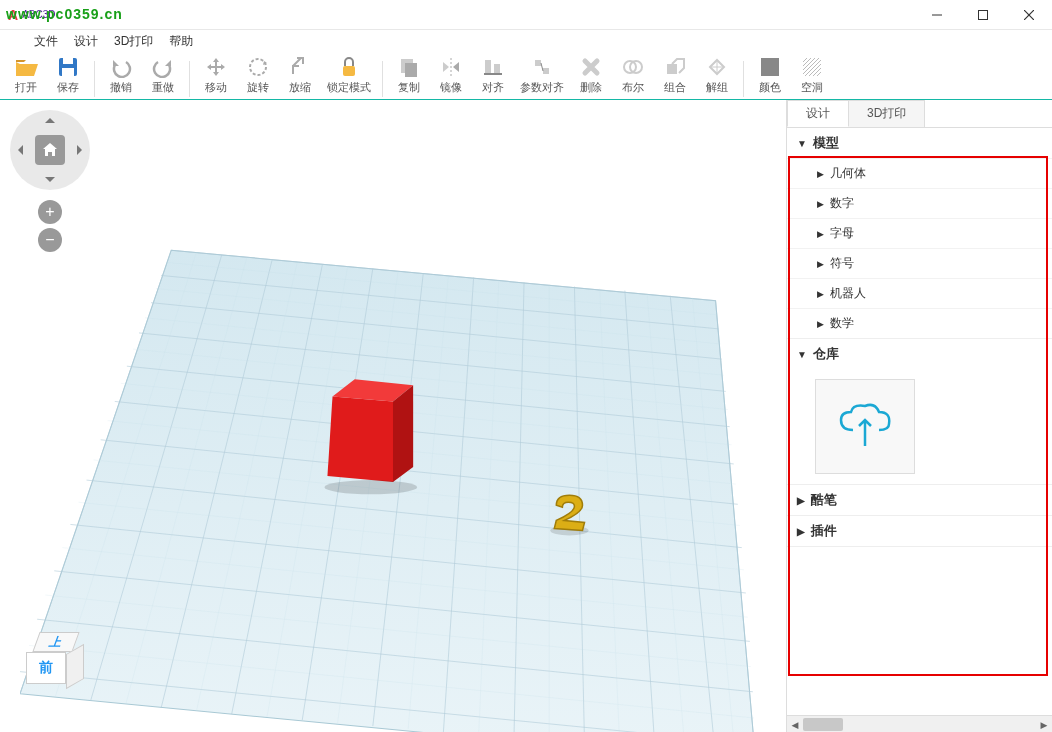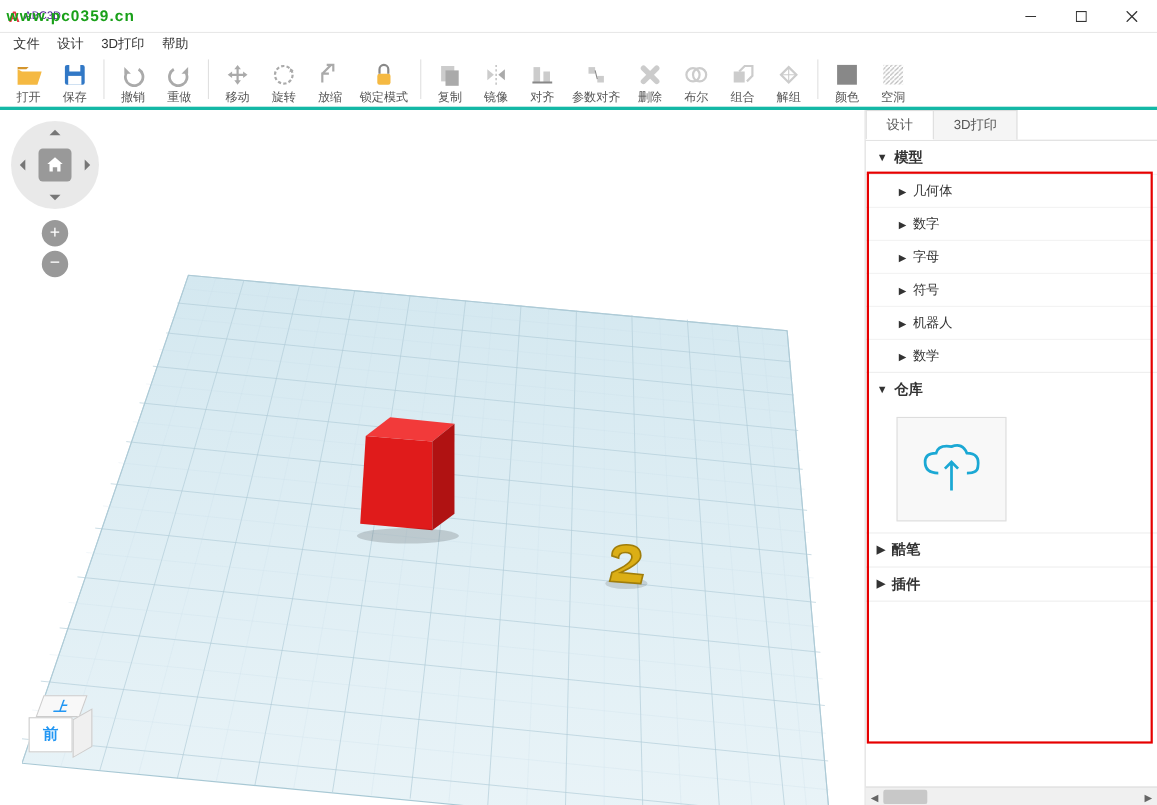--- a/index.html
+++ b/index.html
@@ -4,24 +4,24 @@
 <style>
 * { margin: 0; padding: 0; box-sizing: border-box; font-family: "Microsoft YaHei", Arial, sans-serif; }
 body { width: 1052px; height: 732px; background: #fff; overflow: hidden; position: relative; }
 
 .titlebar { height: 30px; display: flex; align-items: center; border-bottom: 1px solid #e8e8e8; padding-left: 8px; }
 .titlebar .logo { color: #e63946; font-weight: bold; margin-right: 4px; font-size: 14px; }
 .titlebar .title { font-size: 10px; color: #4c1d95; }
 .titlebar .winctrls { margin-left: auto; display: flex; }
 .titlebar .winbtn { width: 46px; height: 30px; display: flex; align-items: center; justify-content: center; font-size: 13px; color: #333; cursor: pointer; }
 
-.menubar { height: 22px; display: flex; align-items: flex-start; padding-left: 4px; font-size: 12px; color: #333; }
+.menubar { height: 22px; display: flex; align-items: center; padding-left: 26px; font-size: 12px; color: #333; }
 .menubar .menuitem { padding: 2px 8px; cursor: pointer; }
 
-.toolbar { height: 48px; display: flex; align-items: flex-start; padding: 2px 6px; border-bottom: 3px solid #14b8a6; gap: 2px; }
+.toolbar { height: 48px; display: flex; align-items: flex-end; padding: 2px 6px; border-bottom: 1px solid #14b8a6; gap: 2px; }
 .toolbtn { display: flex; flex-direction: column; align-items: center; justify-content: center; width: 40px; height: 44px; cursor: pointer; border-radius: 2px; }
 .toolbtn.wide { width: 54px; }
 .toolbtn .ticon { width: 24px; height: 24px; display: flex; align-items: center; justify-content: center; }
 .toolbtn .tlabel { font-size: 11px; color: #555; margin-top: 1px; }
 .tool-sep { width: 1px; height: 36px; background: #e0e0e0; margin: 0 4px; }
 
 .main { display: flex; height: 632px; }
 .viewport { flex: 1; position: relative; background: #fff; overflow: hidden; }
 .sidepanel { width: 266px; border-left: 1px solid #ddd; display: flex; flex-direction: column; background: #fff; position: relative; }
 

